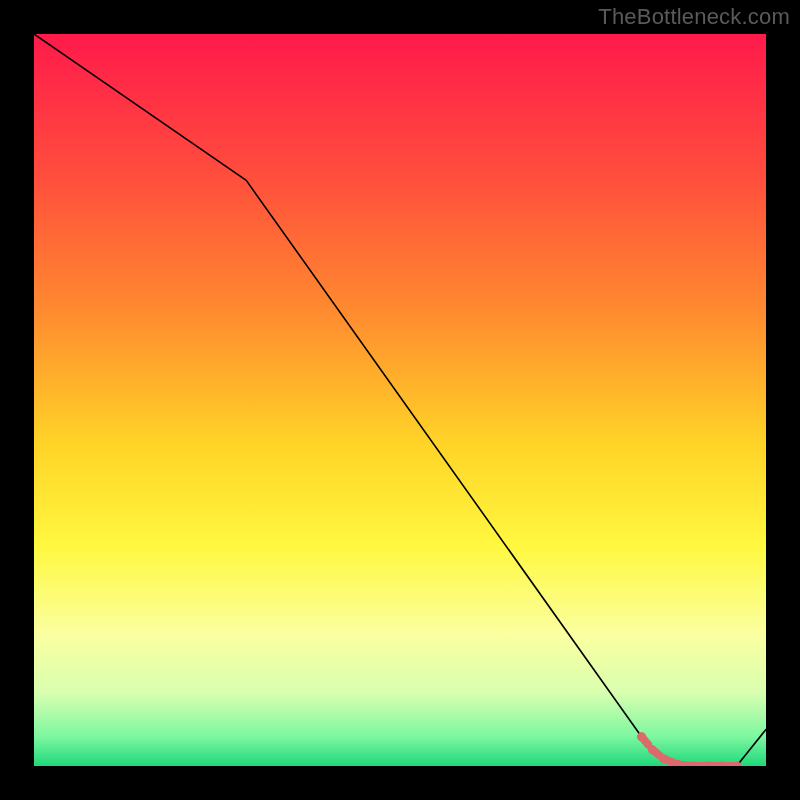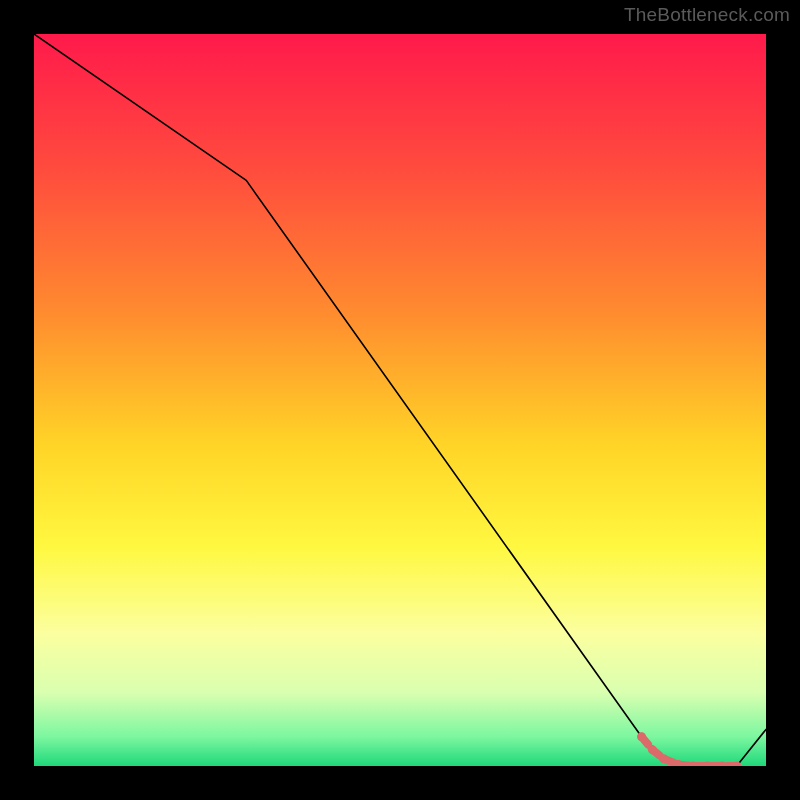--- a/index.html
+++ b/index.html
@@ -15,21 +15,21 @@
     position: relative;
     width: 800px;
     height: 800px;
     background: #000;
   }
   .watermark {
     position: absolute;
     top: 4px;
     right: 10px;
     color: #5a5a5a;
-    font-size: 19px;
+    font-size: 22px;
     font-weight: 500;
     letter-spacing: 0.2px;
     z-index: 10;
   }
   svg.chart {
     position: absolute;
     left: 34px;
     top: 34px;
     width: 732px;
     height: 732px;

